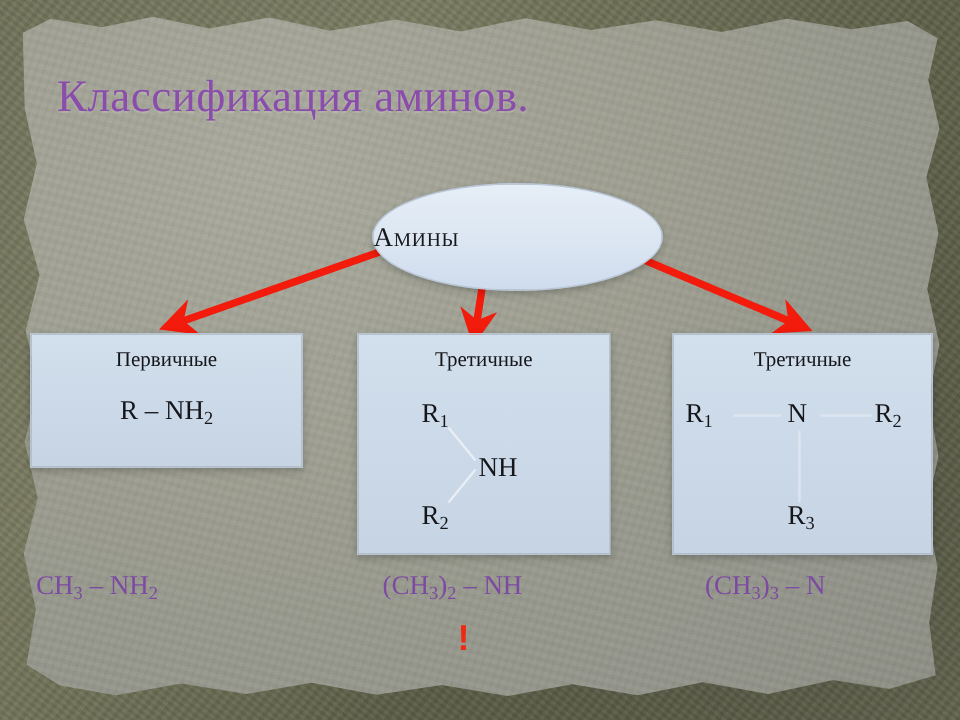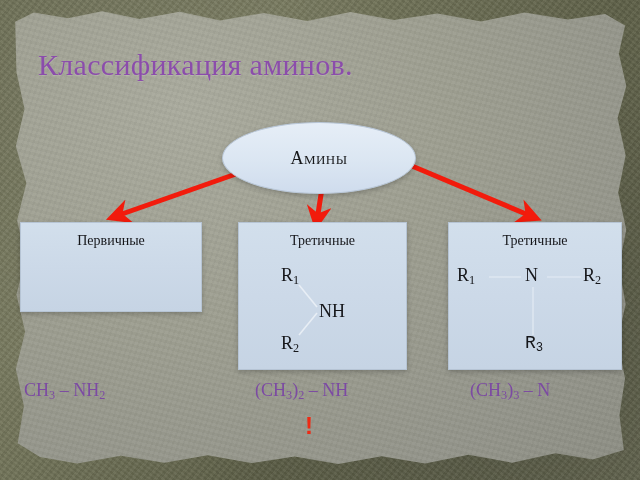--- a/index.html
+++ b/index.html
@@ -74,31 +74,31 @@
     font-size: 30px;
     color: #8b4dab;
     letter-spacing: 0.3px;
     white-space: nowrap;
     text-shadow: 0 1px 1px rgba(255,255,255,0.18);
   }
 
   
   #oval {
     position: absolute;
-    left: 222px;
+    left: 248px;
     top: 122px;
     width: 192px;
     height: 70px;
     border-radius: 50%;
     background: linear-gradient(180deg, #e6eef7 0%, #dbe6f2 55%, #cfdced 100%);
     border: 1px solid #b9c7d8;
     box-shadow: 0 2px 5px rgba(0,0,0,0.22);
     display: flex;
     align-items: center;
-    justify-content: center;
+    justify-content: flex-start;
   }
   #oval .lbl {
     font-size: 18px;
     color: #17181a;
     font-variant: small-caps;
     letter-spacing: 0.5px;
   }
 
   
   #arrows {
@@ -140,21 +140,21 @@
 
   #pf-primary { left: 0; right: 0; top: 40px; text-align: center; }
 
   #sf-r1 { left: 42px;  top: 42px; }
   #sf-nh { left: 80px;  top: 78px; text-align: right; }
   #sf-r2 { left: 42px;  top: 110px; }
 
   #tf-r1 { left: 8px;   top: 42px; }
   #tf-n  { left: 76px;  top: 42px; }
   #tf-r2 { left: 134px; top: 42px; }
-  #tf-r3 { left: 76px;  top: 110px; font-family: Liberation Mono, monospace; }
+  #tf-r3 { left: 76px;  top: 110px; }
 
   
   .bonds { position: absolute; left: 0; top: 0; width: 100%; height: 100%; }
 
   
   .example {
     position: absolute;
     font-size: 18px;
     color: #7c4aa3;
     white-space: nowrap;
@@ -193,20 +193,23 @@
     <line x1="322" y1="188" x2="318" y2="214" stroke="#f21b0c" stroke-width="5" marker-end="url(#ah)"></line>
     <line x1="412" y1="166" x2="526" y2="214" stroke="#f21b0c" stroke-width="5" marker-end="url(#ah)"></line>
   </svg>
 
   <div id="oval">
     <span class="lbl">Амины</span>
   </div>
 
   <div class="box" id="box-primary">
     <div class="box-title">Первичные</div>
+    <div class="formula" id="pf-primary">
+      <span>R – NH</span><span class="sub">2</span>
+    </div>
   </div>
 
   <div class="box" id="box-secondary">
     <div class="box-title">Третичные</div>
     <svg class="bonds" viewBox="0 0 167 146">
       <line x1="60" y1="62" x2="78" y2="84" stroke="#e8eef5" stroke-width="1.6"></line>
       <line x1="60" y1="112" x2="78" y2="90" stroke="#e8eef5" stroke-width="1.6"></line>
     </svg>
     <div class="formula" id="sf-r1">
       <span>R</span><span class="sub">1</span>

